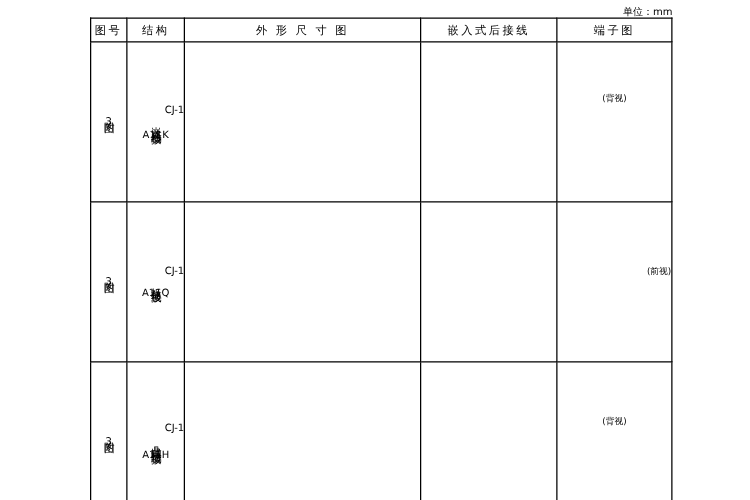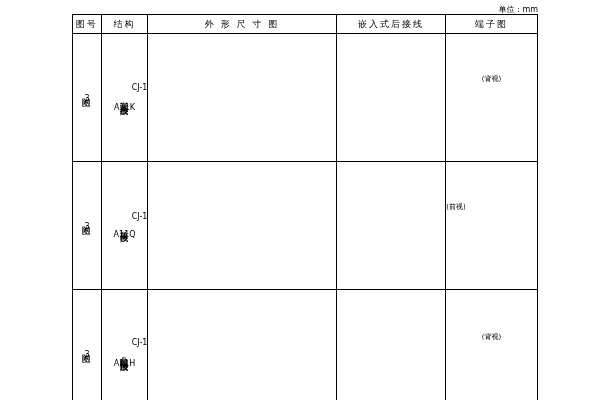--- a/index.html
+++ b/index.html
@@ -301,21 +301,21 @@
                 <text x="41" y="67">13</text>
                   <text x="60" y="67">14</text>
                 <text x="41" y="74">15</text>
                   <text x="60" y="74">16</text>
                 <text x="41" y="81">17</text>
                   <text x="60" y="81">18</text>
                 <text x="41" y="88">19</text>
                   <text x="60" y="88">20</text>
               </g>
             </svg>
-            <div class="cap" style="left:0;right:0;bottom:14px;text-align:left;">(前视)</div>
+            <div class="cap" style="left:0;right:0;bottom:4px;text-align:right;">(前视)</div>
           </div>
         </td>
       </tr>
 
       <tr class="rowh">
         <td class="colA">
           <div class="cellA">
               <span class="vtext">附图3</span>
             </div>
         </td>

